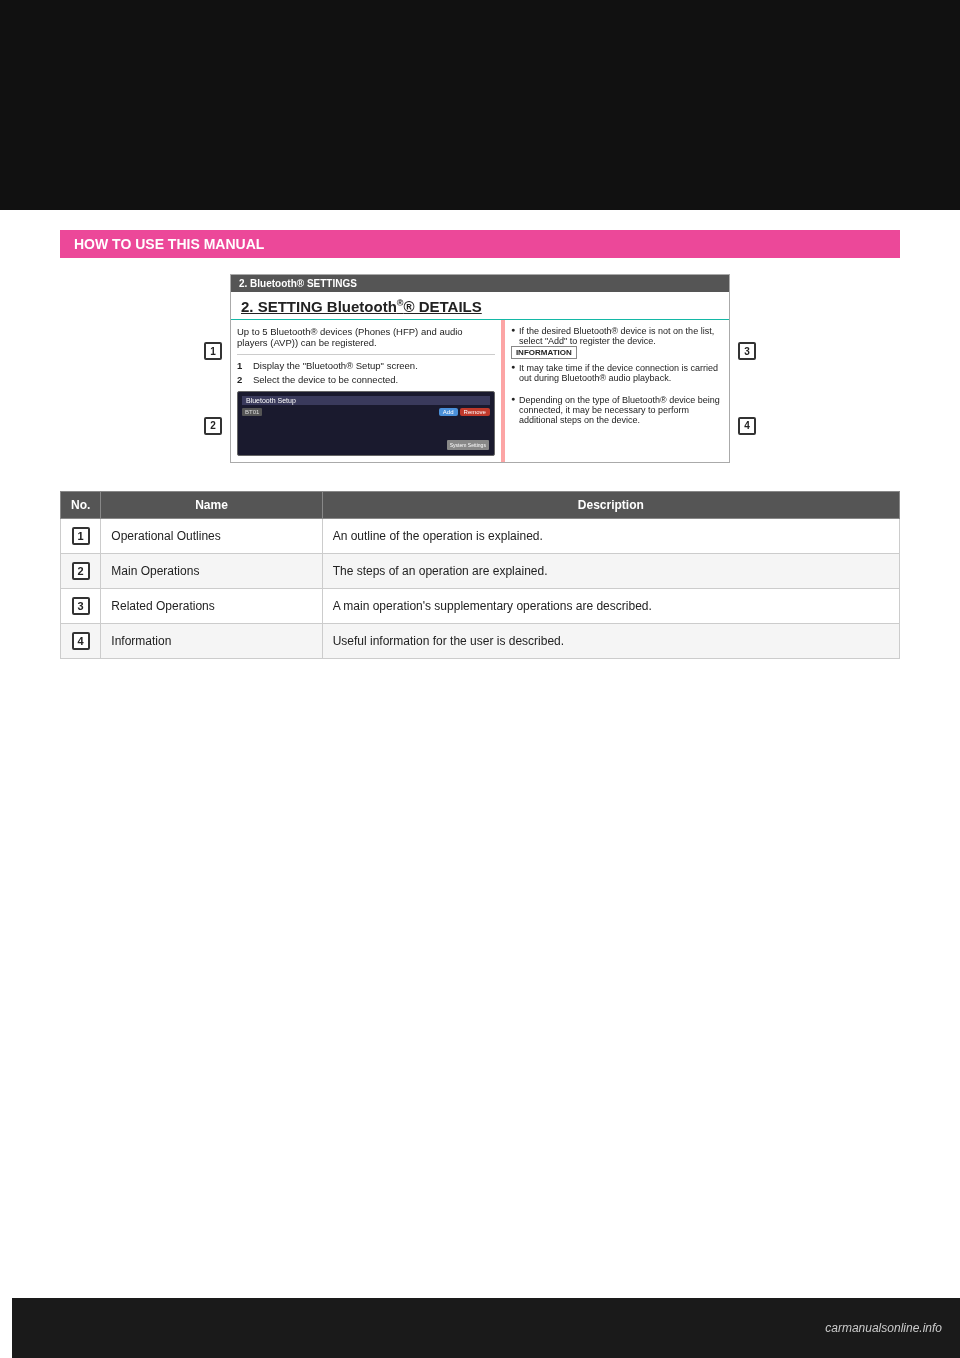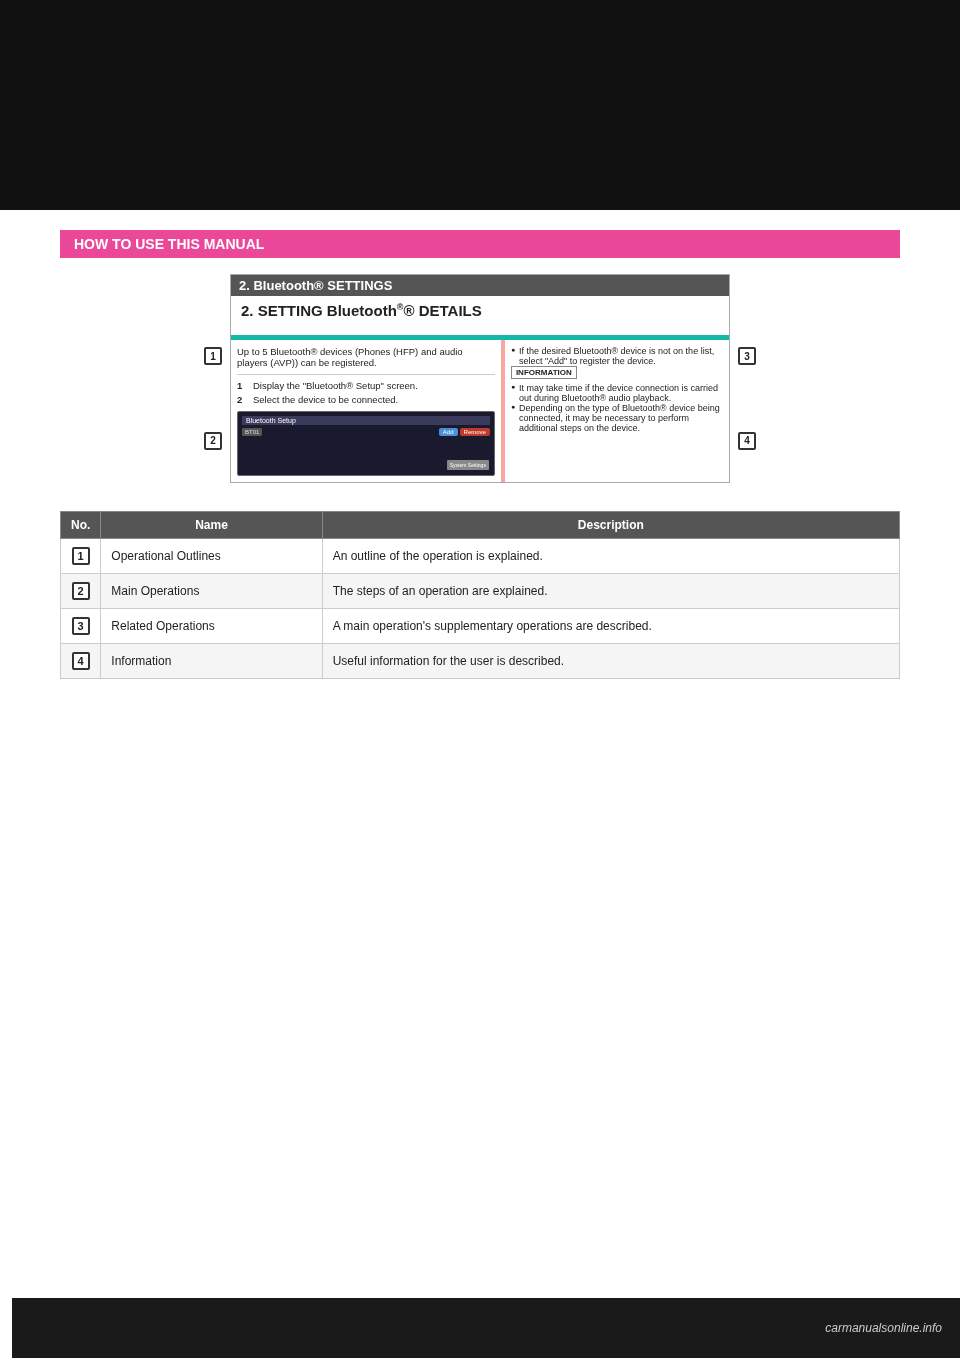--- a/index.html
+++ b/index.html
@@ -55,30 +55,31 @@
       border: 1px solid #aaa;
       background: #fff;
       width: 500px;
       position: relative;
     }
 
     
     .diagram-subheader {
       background: #555;
       color: #fff;
-      font-size: 13px;
+      font-size: 10px;
       padding: 3px 8px;
       font-weight: bold;
     }
 
     .diagram-title {
       font-size: 15px;
       font-weight: bold;
-      padding: 6px 10px 16px 10px;
-      border-bottom: 5px solid #14b8a6;
+      padding: 6px 10px 4px 10px;
+      border-bottom: 1px solid #14b8a6;
+      text-decoration: underline;
     }
 
     .diagram-title sup {
       font-size: 9px;
     }
 
     .diagram-content {
       display: flex;
     }
 
@@ -358,21 +359,21 @@
                 <div class="side-btn">
                   <span>System Settings</span>
                 </div>
               </div>
             </div>
           </div>
 
           <div class="diagram-right">
             <div class="bullet-point" style="margin-bottom:0;">If the desired Bluetooth® device is not on the list, select "Add" to register the device.</div>
             <div class="info-box">INFORMATION</div>
-            <div class="bullet-point" style="margin-bottom:0;">It may take time if the device connection is carried out during Bluetooth® audio playback.</div>
+            <div class="bullet-point" style="margin-bottom:12px;">It may take time if the device connection is carried out during Bluetooth® audio playback.</div>
             <div class="bullet-point">Depending on the type of Bluetooth® device being connected, it may be necessary to perform additional steps on the device.</div>
           </div>
         </div>
       </div>
 
       <div style="display:flex; flex-direction:column; justify-content:space-around; padding-left:8px; padding-top:50px; padding-bottom:10px;">
         <div class="marker" style="position:relative; margin-bottom:20px;">
           <span>3</span>
         </div>
         <div class="marker" style="position:relative;">

